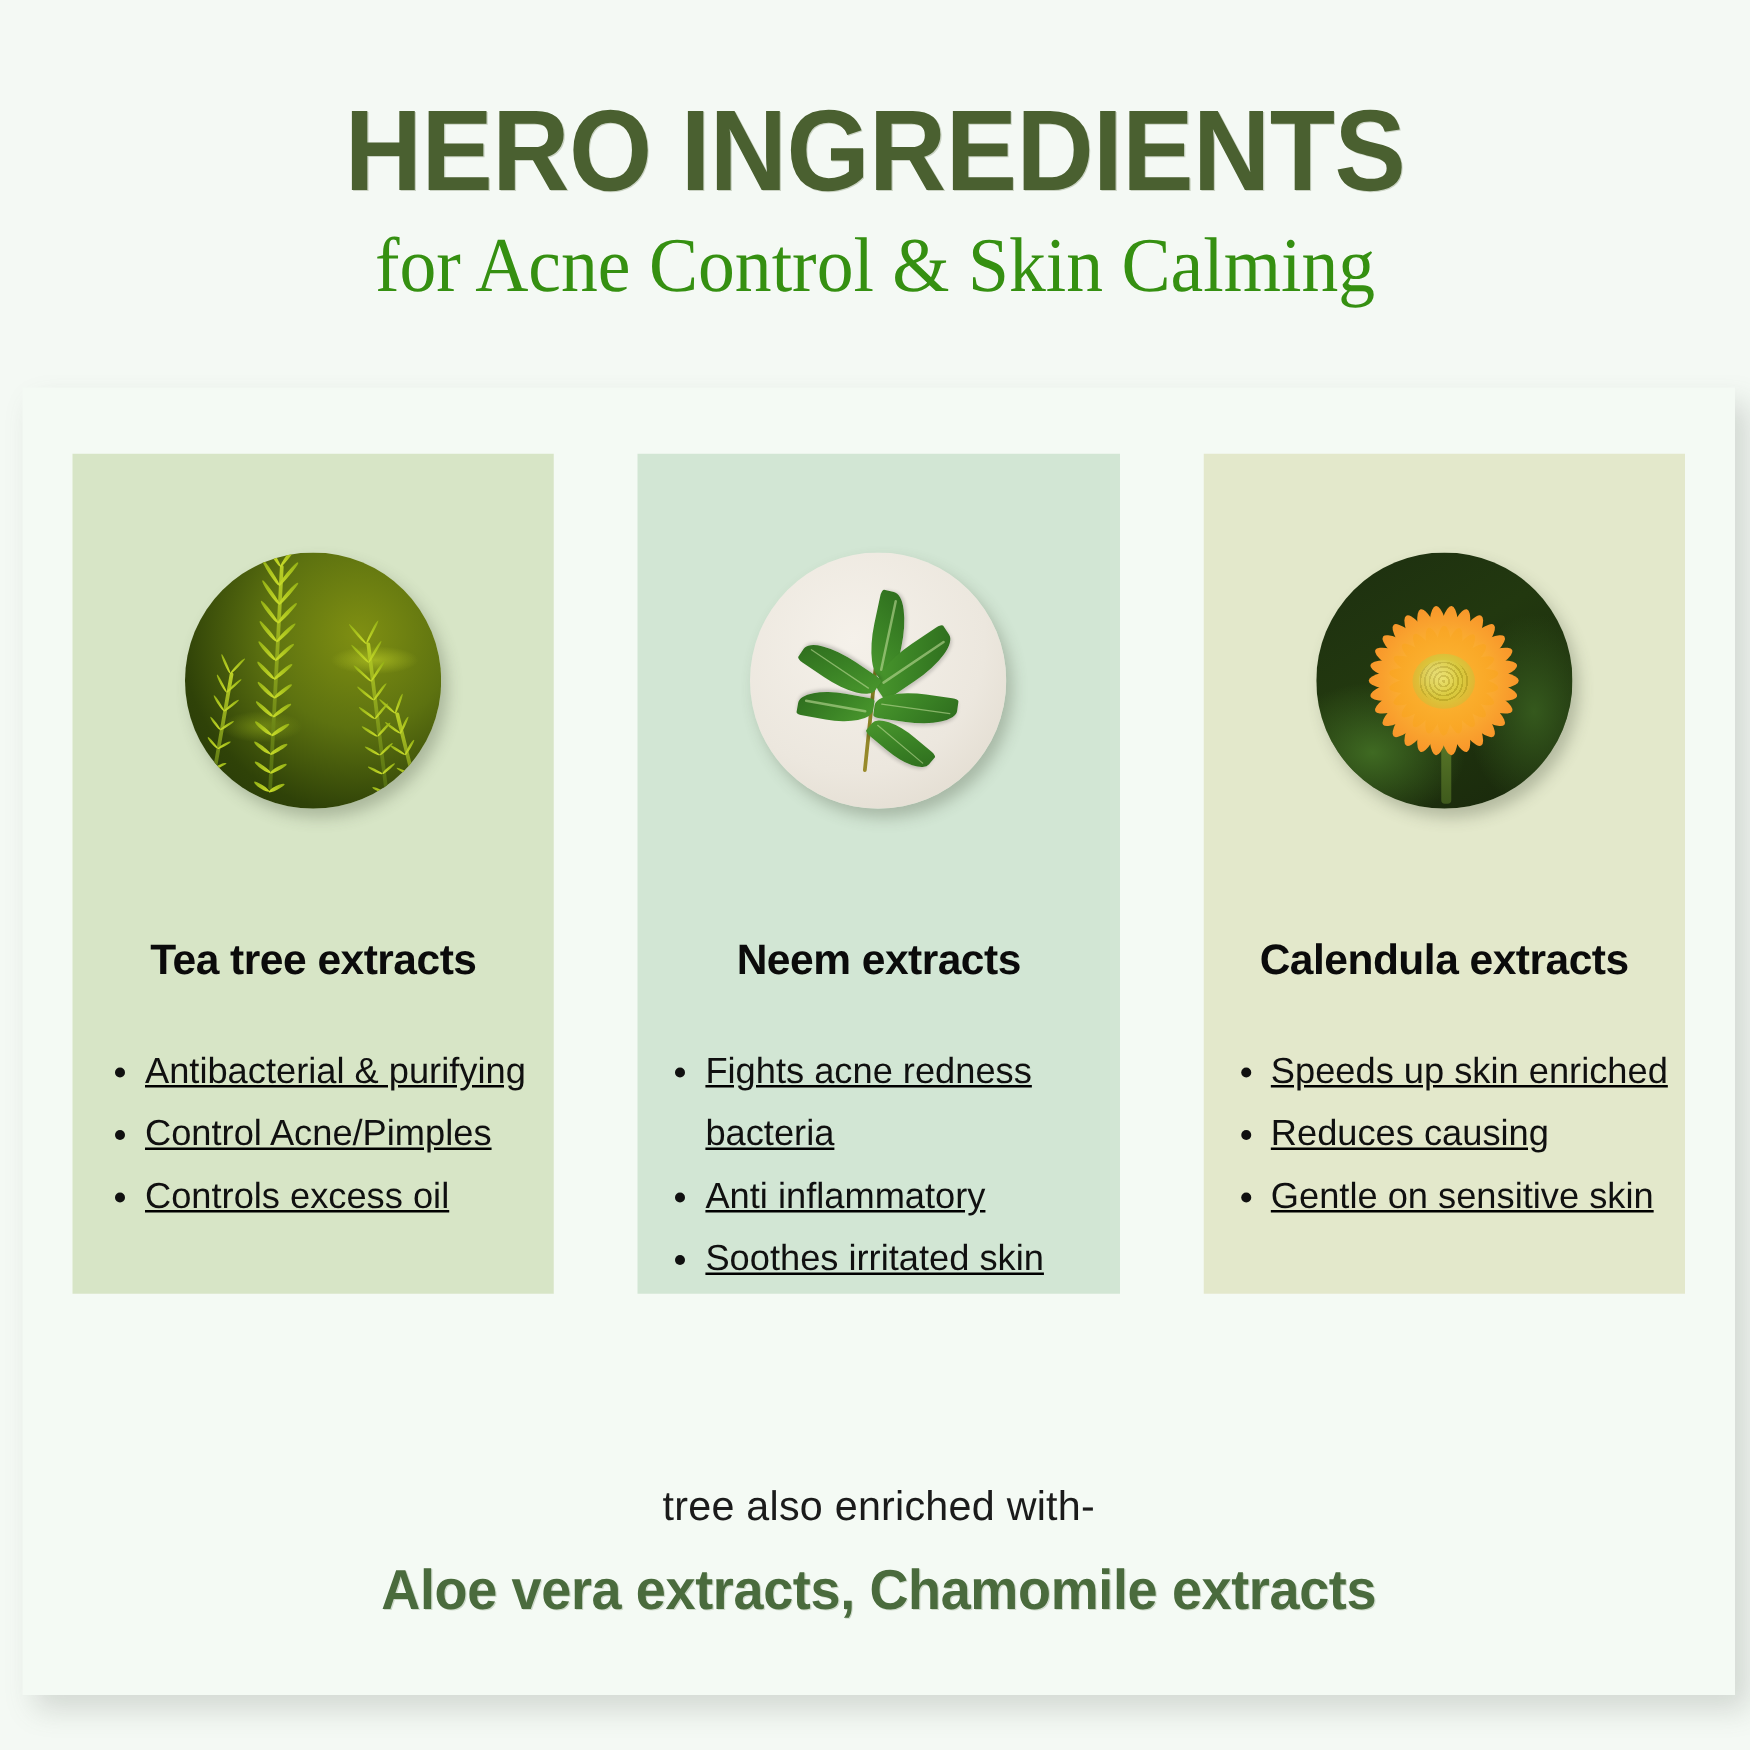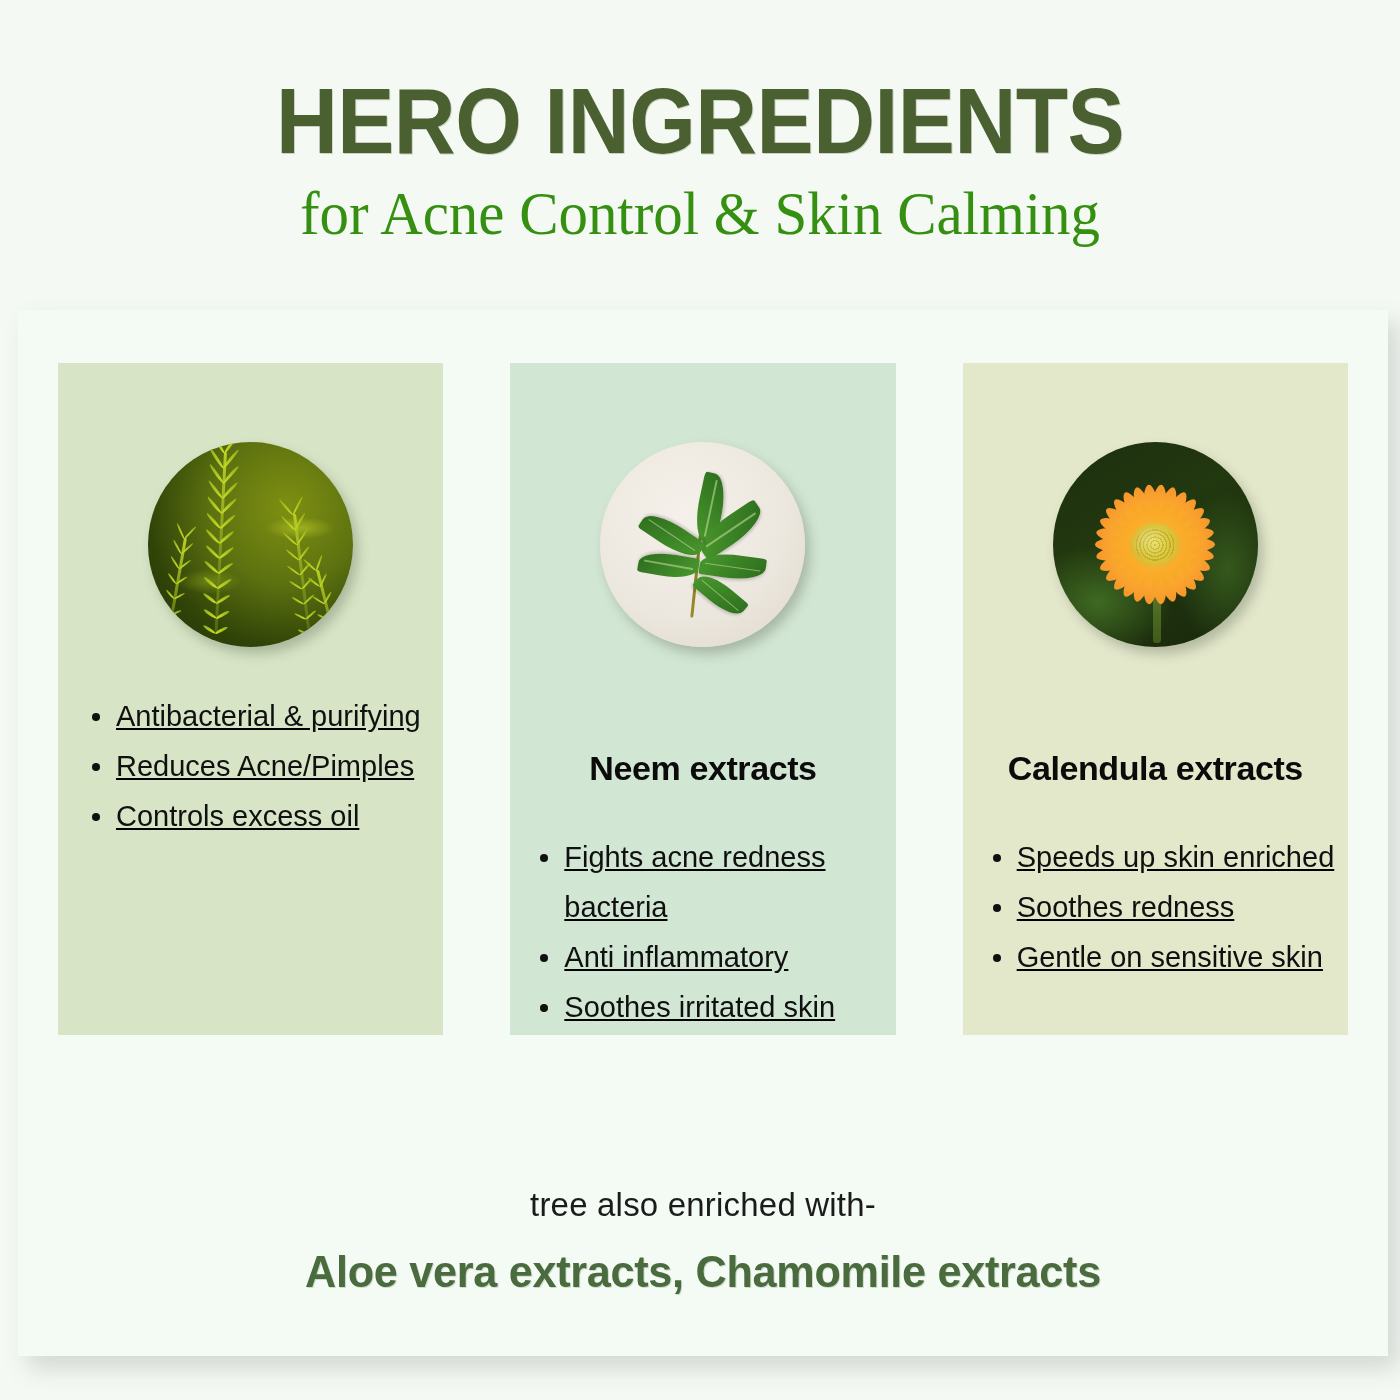--- a/index.html
+++ b/index.html
@@ -335,23 +335,24 @@
               <div class="needle" style="width: 13.72px; height: 1.82px; left: 176.129px; top: 160.602px; transform: rotate(-148.4deg);"></div>
               <div class="needle" style="width: 13.72px; height: 1.82px; left: 176.129px; top: 160.602px; transform: rotate(-59.6deg);"></div>
               <div class="needle" style="width: 12.18px; height: 1.82px; left: 180.193px; top: 176.903px; transform: rotate(-153.6deg);"></div>
               <div class="needle" style="width: 12.18px; height: 1.82px; left: 180.193px; top: 176.903px; transform: rotate(-54.4deg);"></div>
               <div class="needle" style="width: 10.64px; height: 1.82px; left: 184.257px; top: 193.204px; transform: rotate(-158.8deg);"></div>
               <div class="needle" style="width: 10.64px; height: 1.82px; left: 184.257px; top: 193.204px; transform: rotate(-49.2deg);"></div>
               <div class="needle" style="width: 9.1px; height: 1.82px; left: 188.321px; top: 209.505px; transform: rotate(-44deg);"></div>
             </div>
         </div>
       </div>
+      <div class="card-title">Tea tree extracts</div>
       <ul class="bullets">
         <li>Antibacterial &amp; purifying</li>
-        <li>Reduces Acne/Pimples</li>
+        <li>Control Acne/Pimples</li>
         <li>Controls excess oil</li>
       </ul>
     </div>
 
     <div class="card card-2">
       <div class="photo-wrap">
         <div class="photo">
           <div class="neem-plate"></div>
           <div id="neem-art">
               <div class="neem-stem" style="left: 99px; top: 92px; width: 3px; height: 84px; transform: rotate(6deg); transform-origin: center top;"></div>
@@ -430,21 +431,21 @@
               <div class="petal inner" style="transform: rotate(319.6deg);"></div>
               <div class="petal inner" style="transform: rotate(336deg);"></div>
               <div class="petal inner" style="transform: rotate(352.4deg);"></div>
             </div>
           <div class="cal-center"></div>
         </div>
       </div>
       <div class="card-title">Calendula extracts</div>
       <ul class="bullets">
         <li>Speeds up skin enriched</li>
-        <li>Soothes redness</li>
+        <li>Reduces causing</li>
         <li>Gentle on sensitive skin</li>
       </ul>
     </div>
 
   </div>
 
   <div class="footer">
     <div class="footer-line1">tree also enriched with-</div>
     <div class="footer-line2">Aloe vera extracts, Chamomile extracts</div>
   </div>

